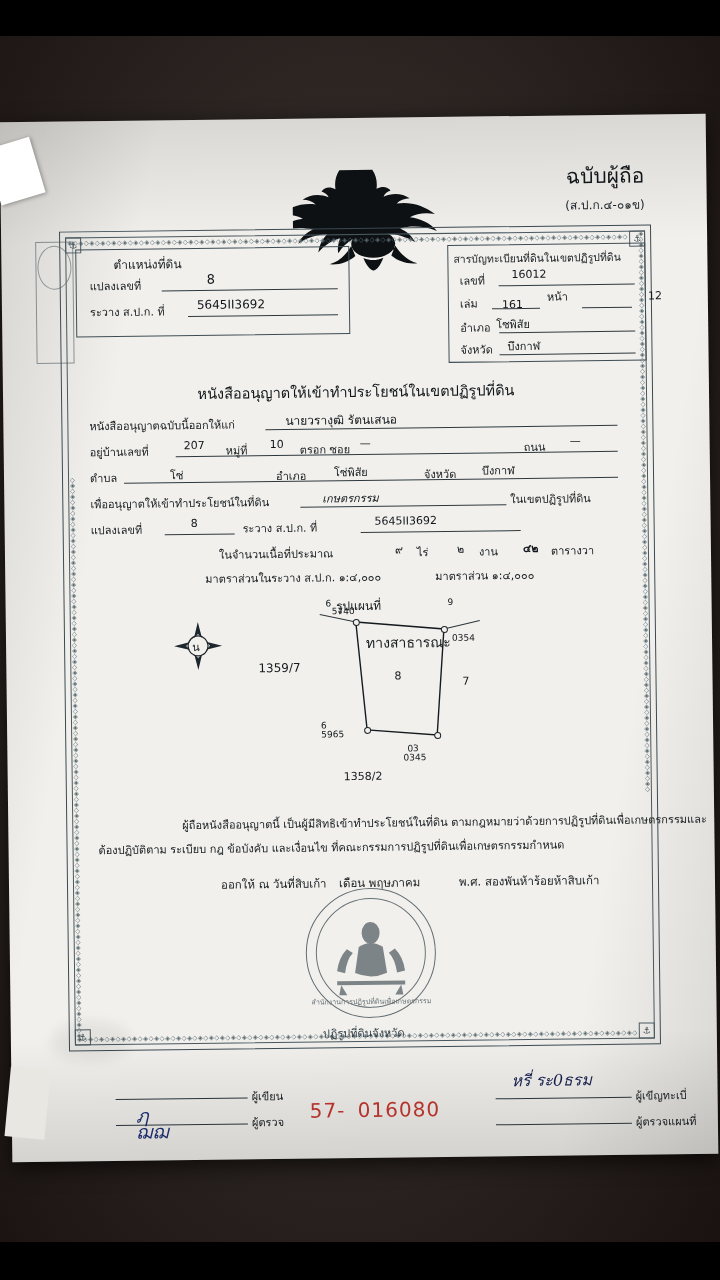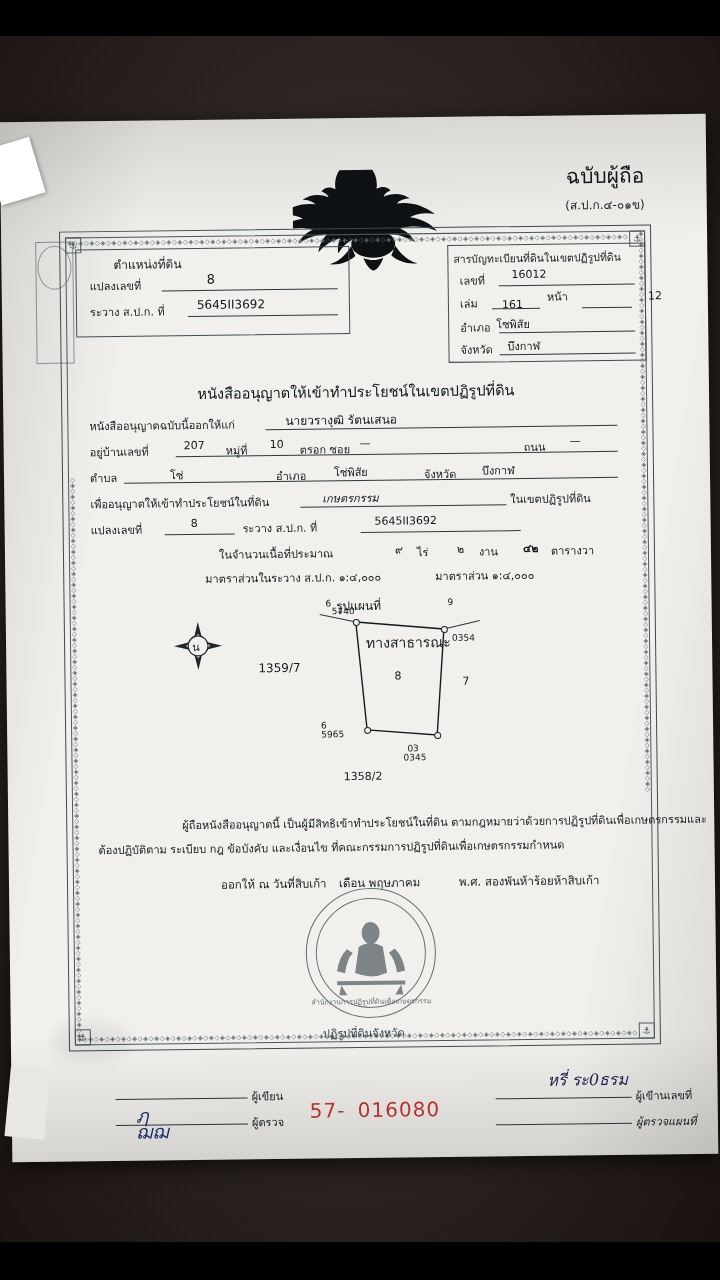--- a/index.html
+++ b/index.html
@@ -431,22 +431,22 @@
     <div class="lbl thai" style="left:240px;top:994px;font-size:11px;">ผู้ตรวจ</div>
 
     <div class="sig-ink" style="left:124px;top:952px;margin-top:44px;">ฌฌ</div>
     <div class="sig-ink" style="left:124px;top:980px;">ฦ</div>
 
     <div class="num-red" style="left:298px;top:980px;">57-</div>
     <div class="num-red" style="left:346px;top:980px;">016080</div>
 
     <div class="sig-line" style="left:484px;top:982px;width:136px;"></div>
     <div class="sig-line" style="left:484px;top:1008px;width:136px;"></div>
-    <div class="lbl thai" style="left:624px;top:972px;font-size:11px;">ผู้เขีานเลขที่</div>
-    <div class="lbl thai" style="left:624px;top:998px;font-size:11px;font-style:italic;">ผู้ตรวจแผนที่</div>
-    <div class="sig-ink2" style="left:500px;top:952px;margin-left:36px;">หรี่ ระ0ธรม</div>
+    <div class="lbl thai" style="left:624px;top:972px;font-size:11px;">ผู้เขีญทะเบี่</div>
+    <div class="lbl thai" style="left:624px;top:998px;font-size:11px;">ผู้ตรวจแผนที่</div>
+    <div class="sig-ink2" style="left:500px;top:952px;">หรี่ ระ0ธรม</div>
 
     <div class="smudge" style="left:40px;top:900px;width:80px;height:40px;"></div>
   </div>
 
   <div class="band-top"></div>
   <div class="band-bottom"></div>
 </div>
 
 </body></html>

